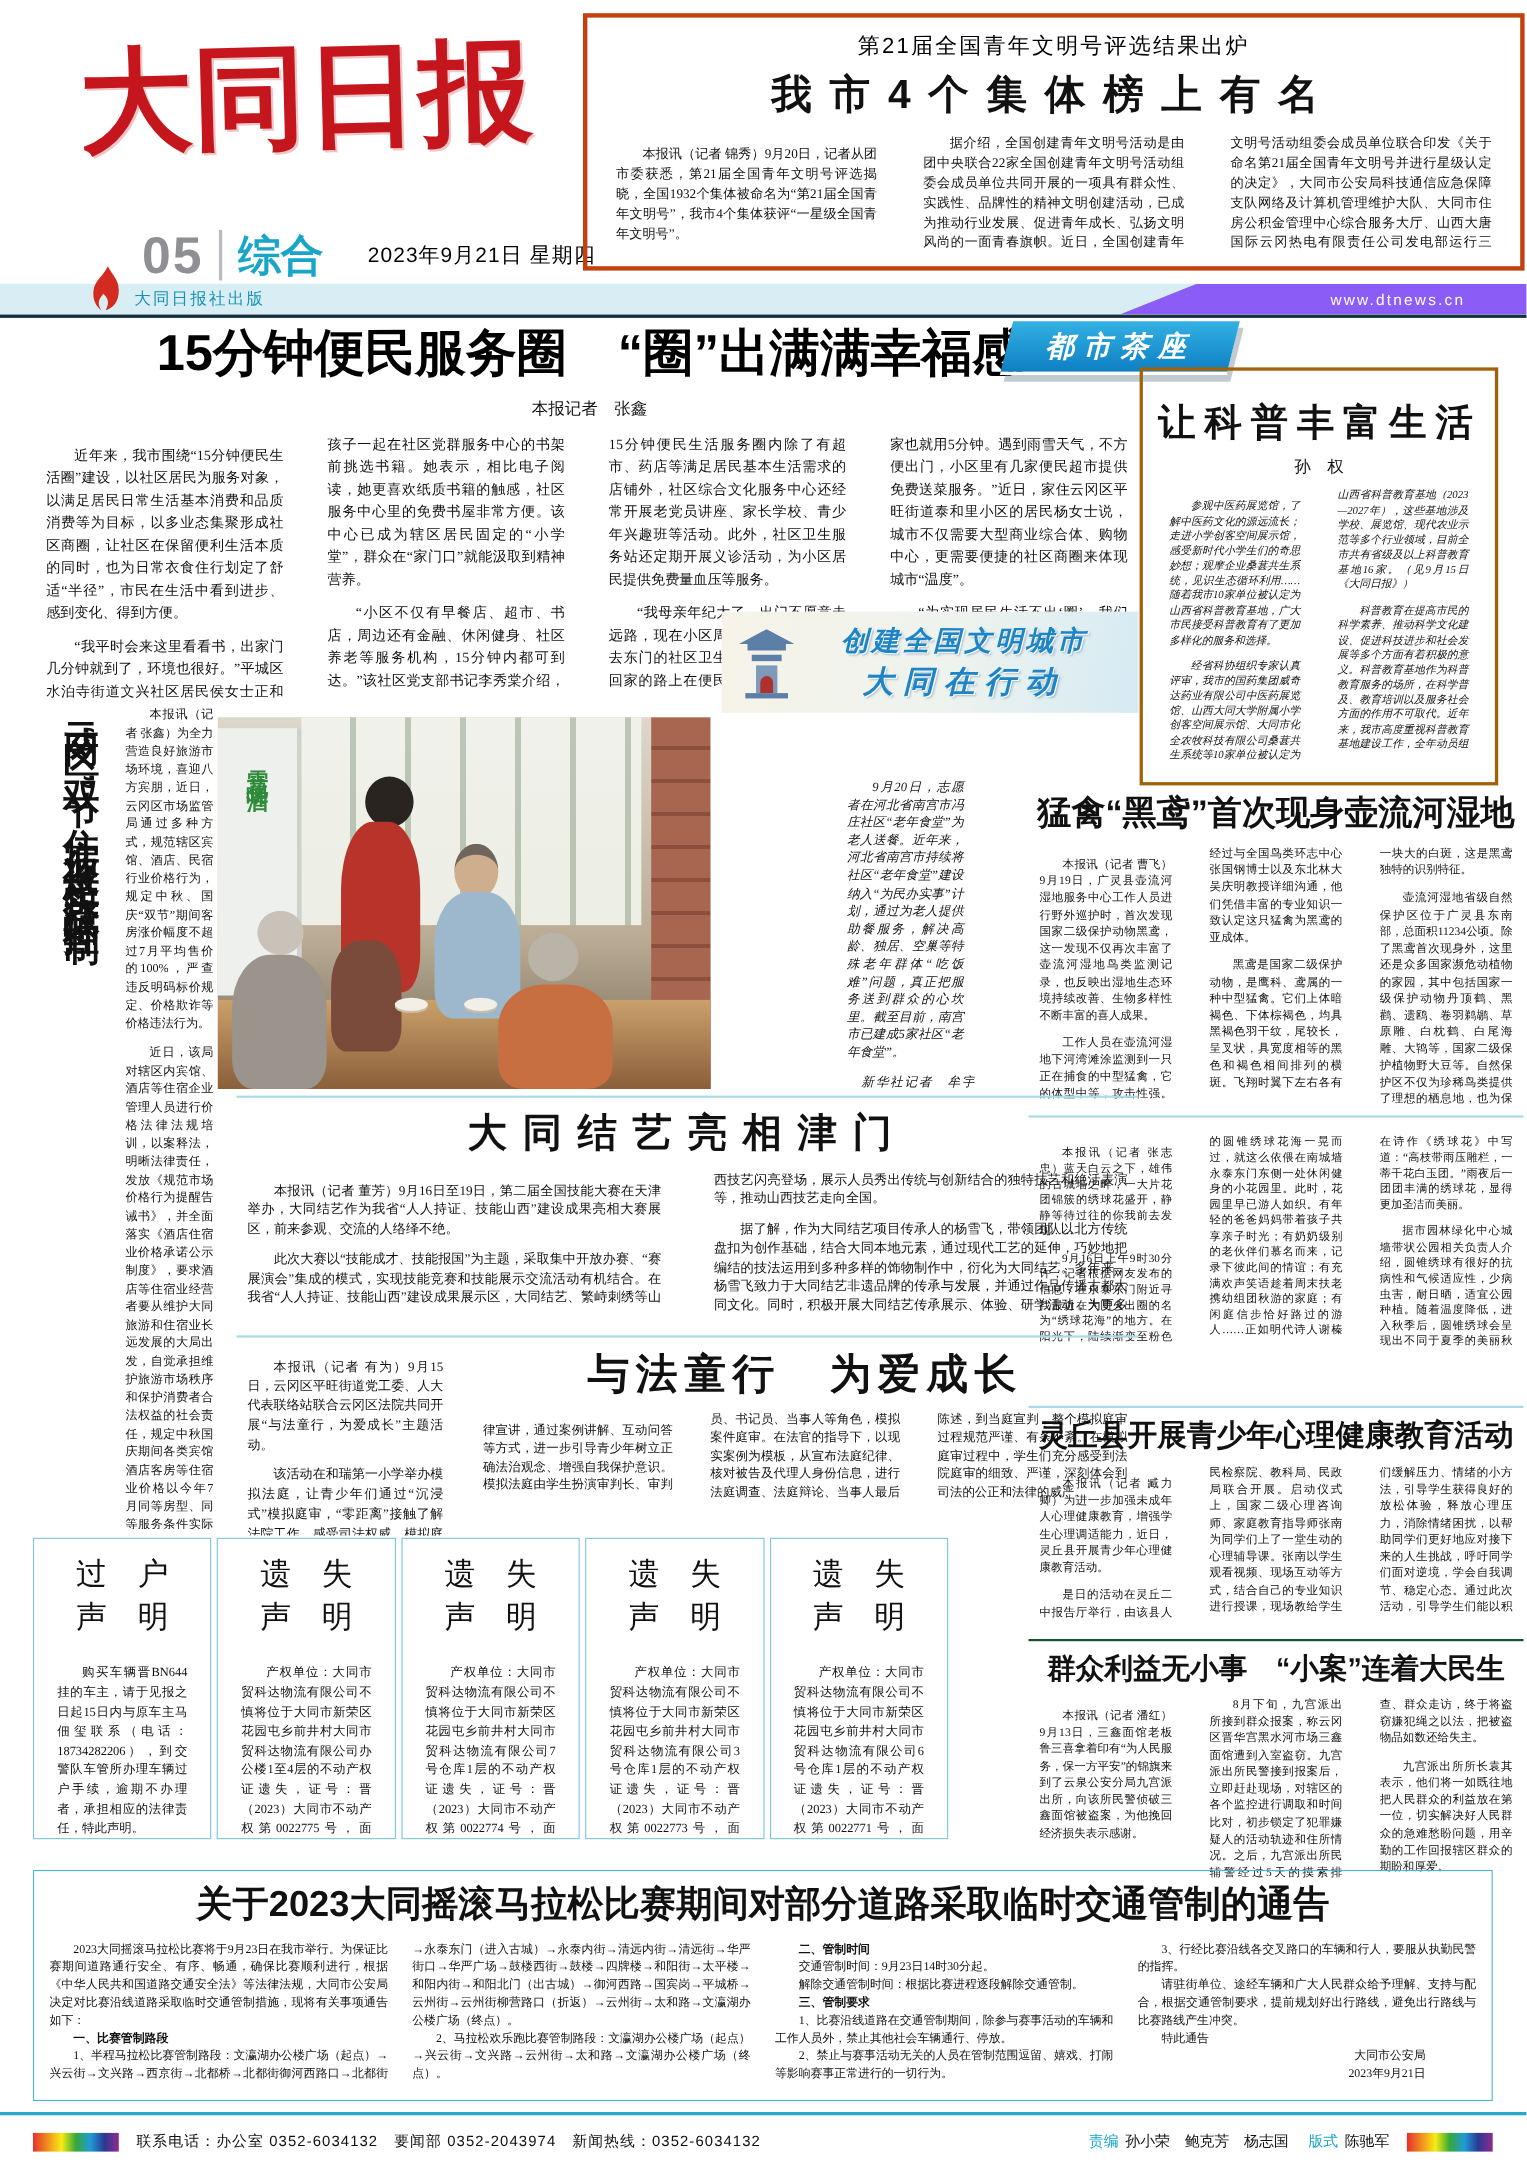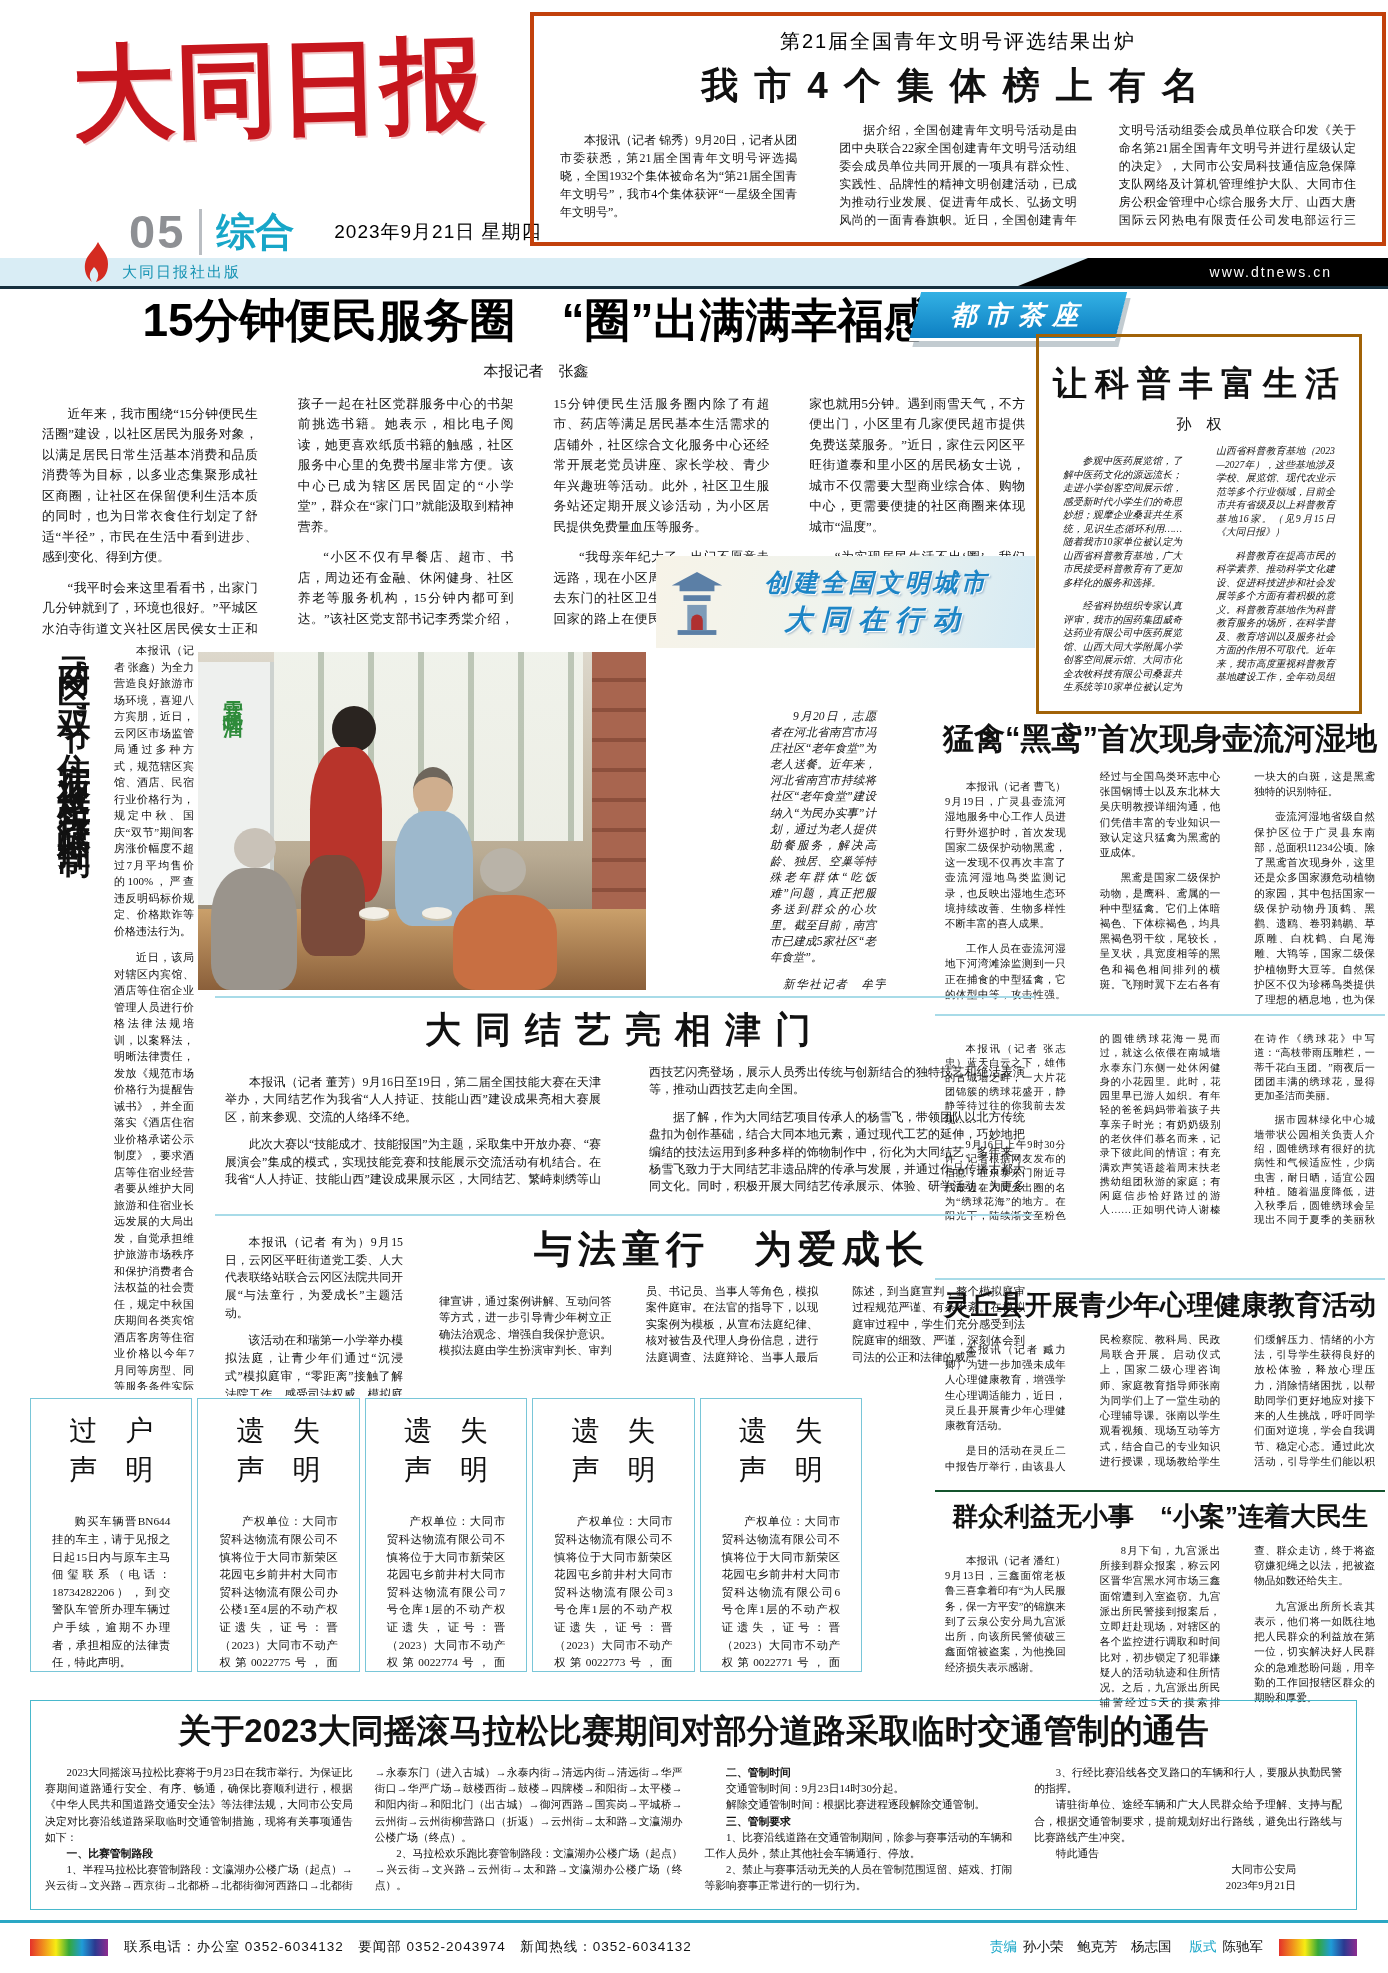--- a/index.html
+++ b/index.html
@@ -26,21 +26,21 @@
     padding:8px 16px 6px;}
   #top-box .kicker{text-align:center;font-size:20px;font-weight:500;margin-top:4px;letter-spacing:2px;}
   #top-box .tb-headline{text-align:center;font-size:37px;font-weight:800;letter-spacing:16px;margin-top:6px;white-space:nowrap;}
   #top-box .tb-body{margin-top:10px;column-count:3;column-gap:22px;font-size:12px;line-height:1.5;
     height:124px;overflow:hidden;}
 
   
   #pub-strip{left:0;top:258px;width:1388px;height:28px;background:#d9edf5;border-bottom:3px solid #17303e;}
   #pub-strip .flame{position:absolute;left:84px;top:-16px;width:26px;height:40px;}
   #pub-strip .pub-label{position:absolute;left:122px;top:0;line-height:28px;font-size:15px;color:#1794b4;letter-spacing:2px;}
-  #pub-strip .web-seg{position:absolute;right:0;top:0;width:370px;height:28px;background:#000000;
+  #pub-strip .web-seg{position:absolute;right:0;top:0;width:370px;height:28px;background:#8b5cf6;
     clip-path:polygon(70px 0,100% 0,100% 100%,0 100%);}
   #pub-strip .web-seg span{display:block;text-align:right;padding-right:56px;line-height:28px;
     color:#fff;font-size:14px;letter-spacing:2px;}
 
   
   #lead-headline{left:36px;top:290px;width:1000px;text-align:center;font-size:46px;font-weight:800;white-space:nowrap;}
   #lead-byline{left:36px;top:362px;width:1000px;text-align:center;font-size:15px;}
   #lead-body{left:32px;top:394px;width:1003px;height:250px;column-count:4;column-gap:20px;
     font-size:12.8px;line-height:1.6;overflow:hidden;}
 

